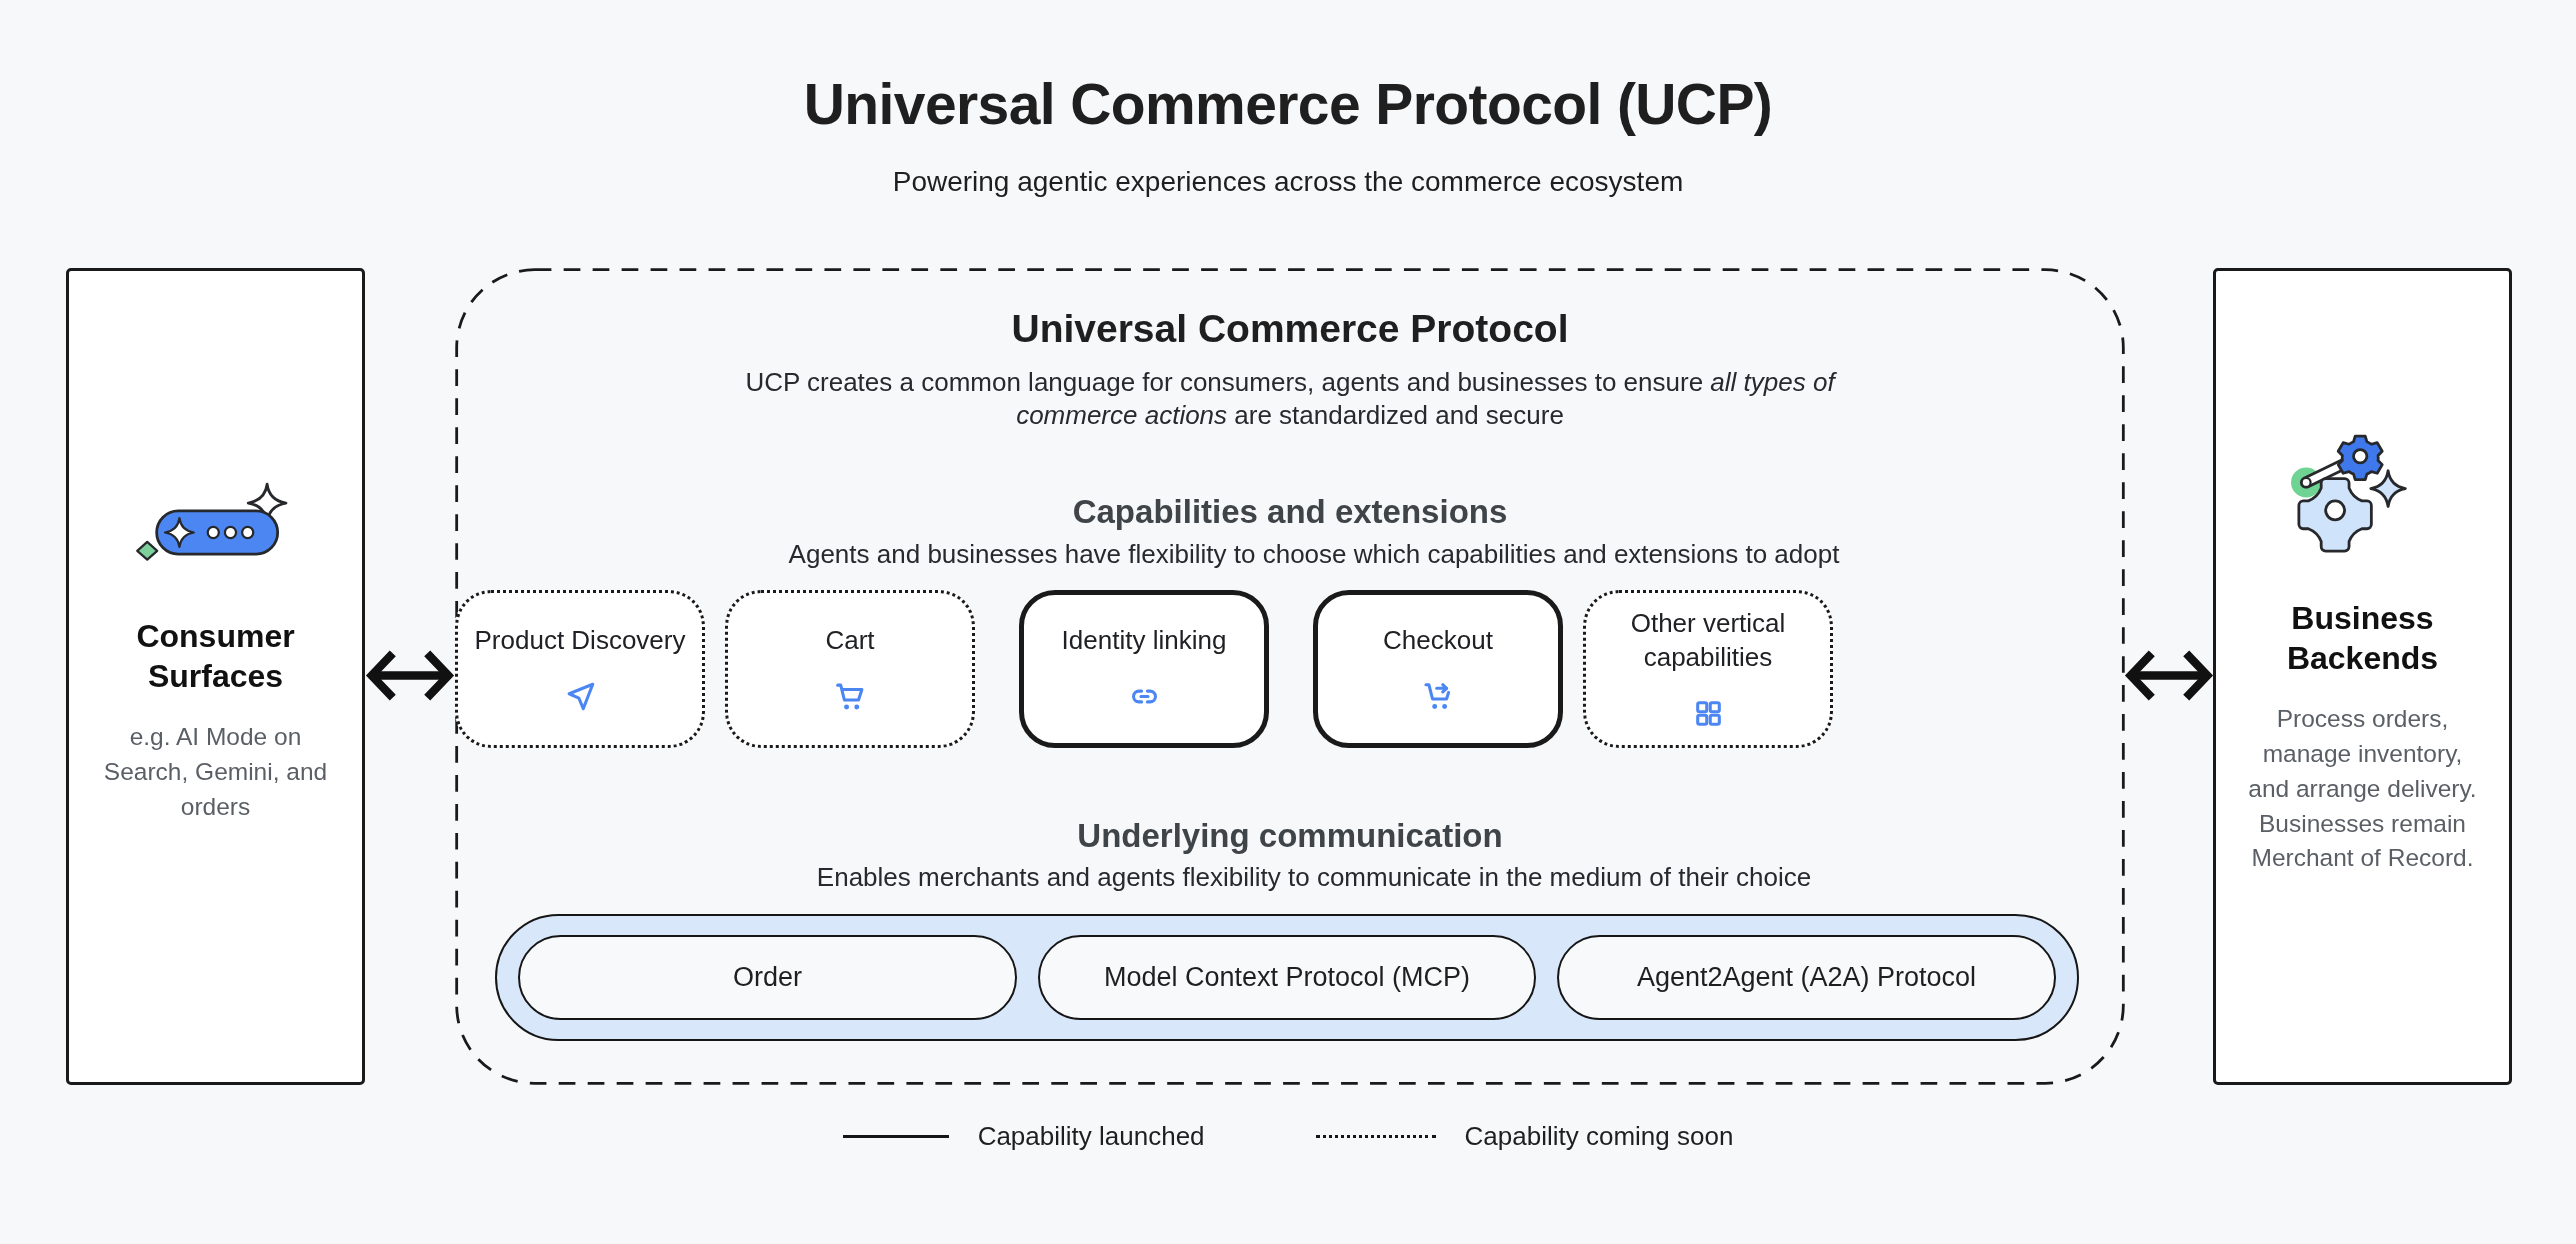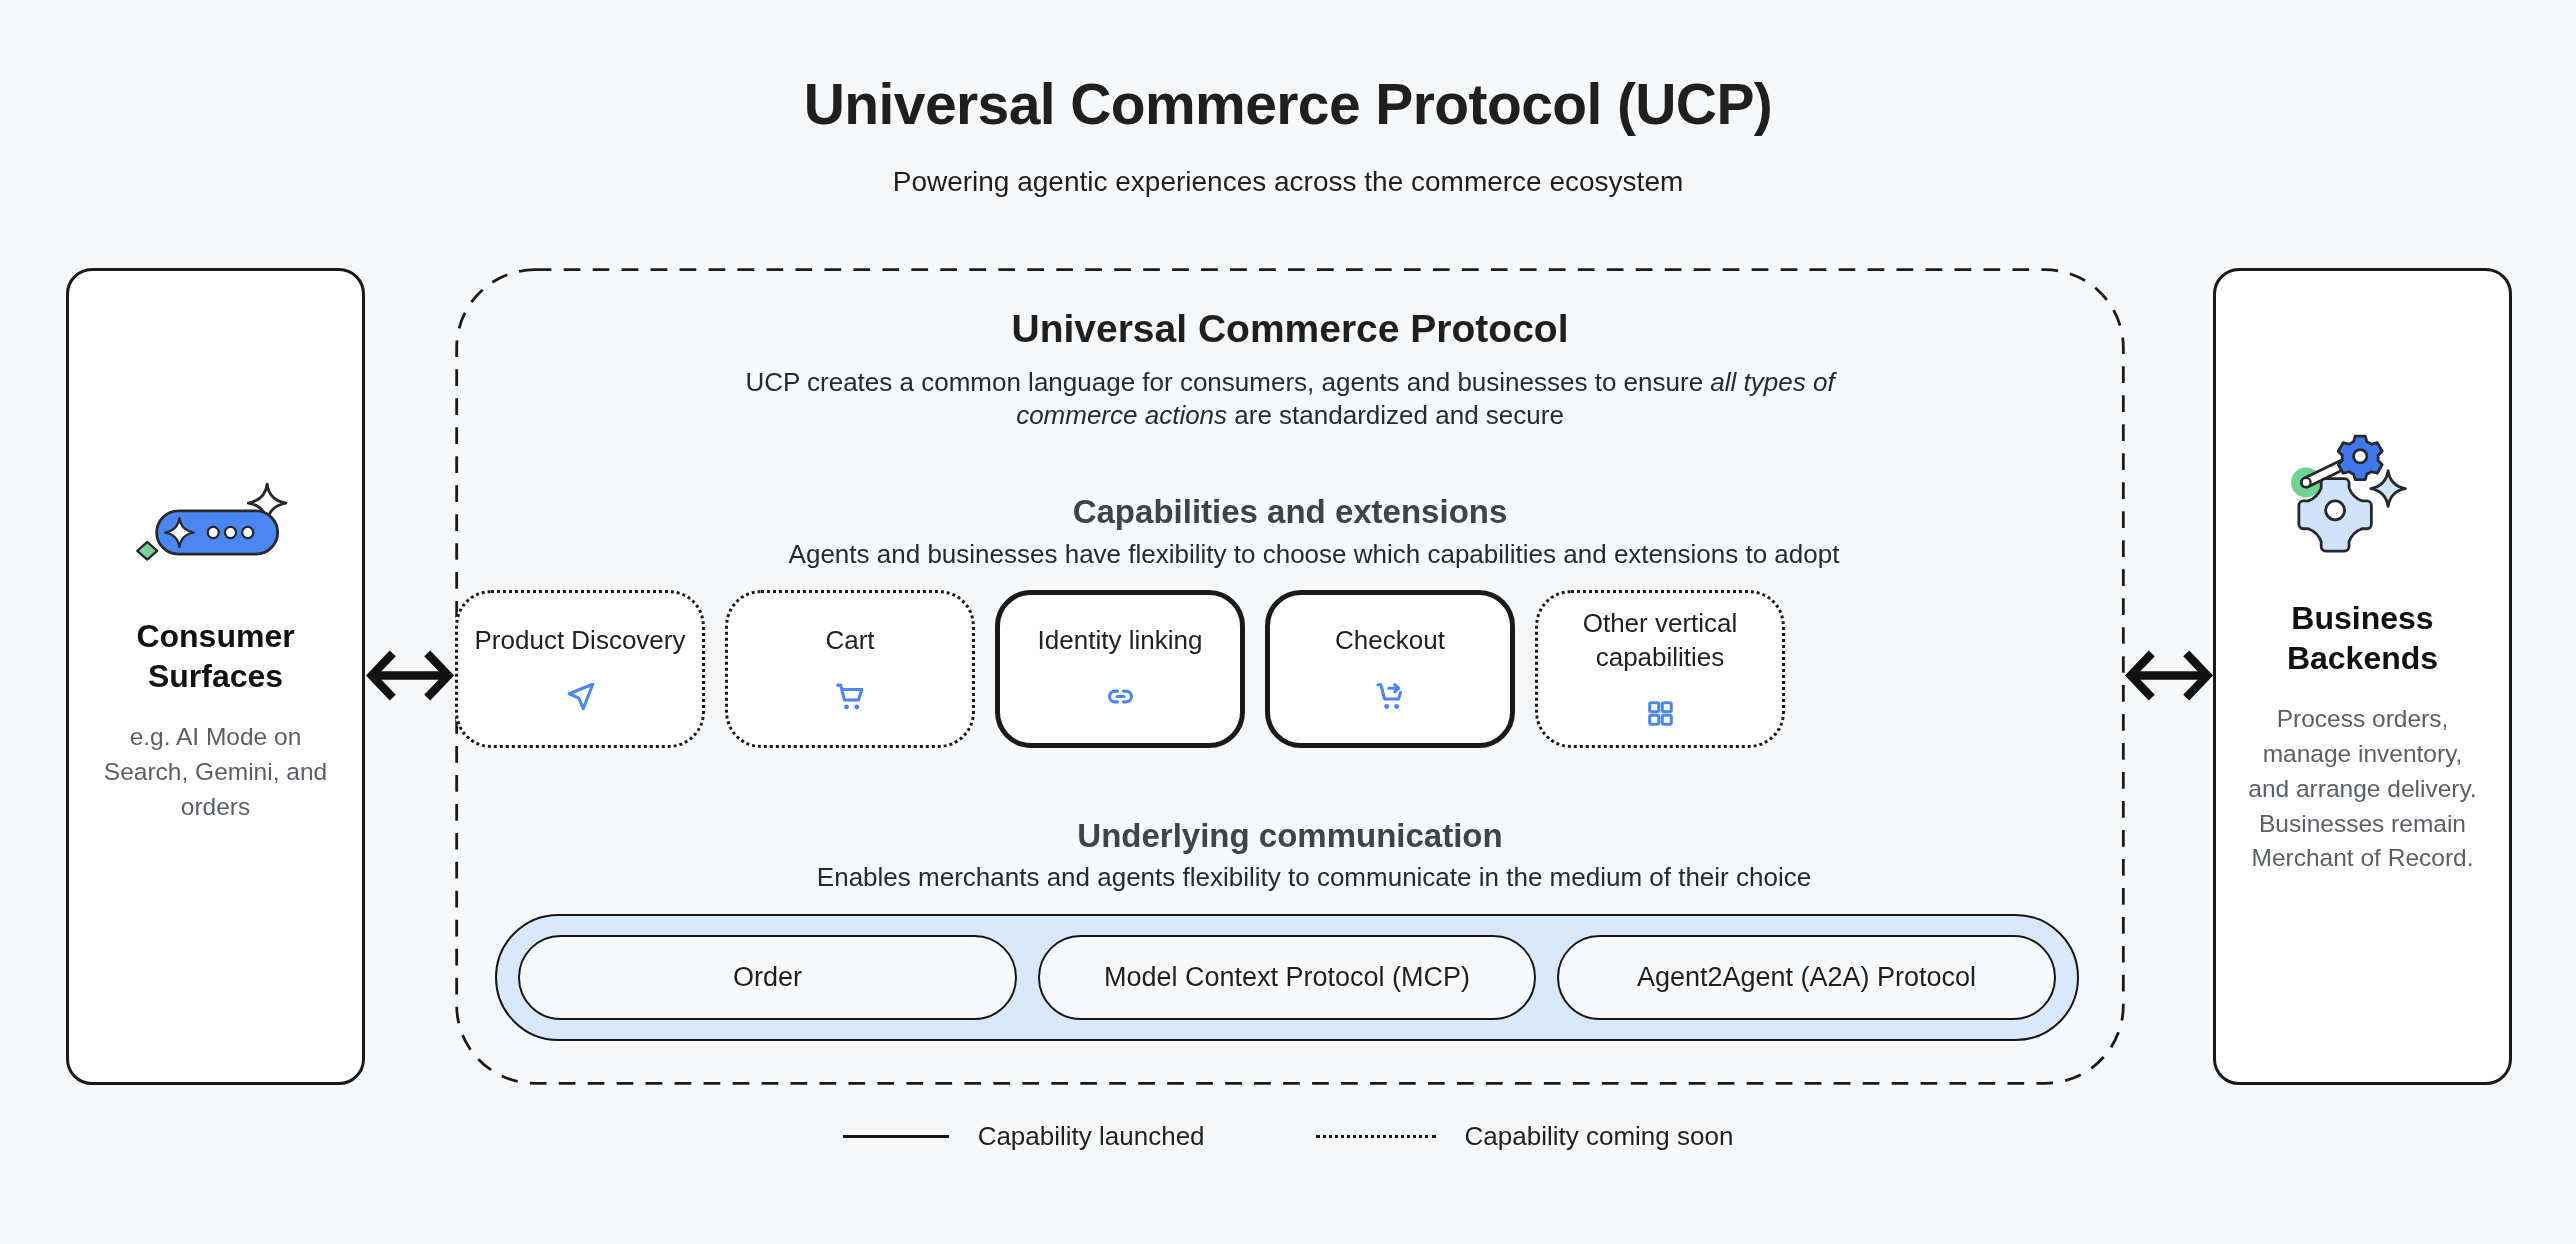--- a/index.html
+++ b/index.html
@@ -19,21 +19,21 @@
     letter-spacing:-0.6px;
   }
   .page-subtitle{
     position:absolute;top:166px;left:0;width:100%;
     text-align:center;font-size:28px;font-weight:400;color:#1f1f1f;
   }
 
   
   .side-panel{
     position:absolute;top:268px;width:299px;height:817px;
-    background:#ffffff;border:3.3px solid #1a1a1a;border-radius:26px;
+    background:#ffffff;border:3.3px solid #1a1a1a;border-radius:5px;
     box-sizing:border-box;
     display:flex;flex-direction:column;align-items:center;justify-content:center;
     padding-bottom:57px;
   }
   .panel-left{left:66px;}
   .panel-right{left:2213px;}
   .side-icon{margin-bottom:33px;}
   .side-title{
     font-size:32px;font-weight:700;color:#111;text-align:center;line-height:1.25;
     max-width:234px;
@@ -78,21 +78,21 @@
   .cap-row{
     position:absolute;top:322px;left:0;width:100%;
     display:flex;gap:20px;
   }
   .cap-box{
     width:250px;height:158px;box-sizing:border-box;background:#ffffff;
     border-radius:36px;
     display:flex;flex-direction:column;align-items:center;justify-content:center;
     gap:22px;padding:9px 14.5px;
   }
-  .cap-box.solid{border:5.6px solid #1a1a1a;}
+  .cap-box.solid{border:5.6px solid #1a1a1a;margin-left:24px;}
   .cap-box.dotted{border:3.3px dotted #1a1a1a;}
   .cap-label{
     font-size:26px;font-weight:500;color:#202124;text-align:center;line-height:1.28;
   }
   .cap-icon{width:35px;height:35px;flex:0 0 auto;}
 
   
   .comm-bar{
     position:absolute;top:646px;left:40px;width:1584px;height:127px;
     box-sizing:border-box;background:#d9e7fb;border:2.8px solid #161616;border-radius:64px;

